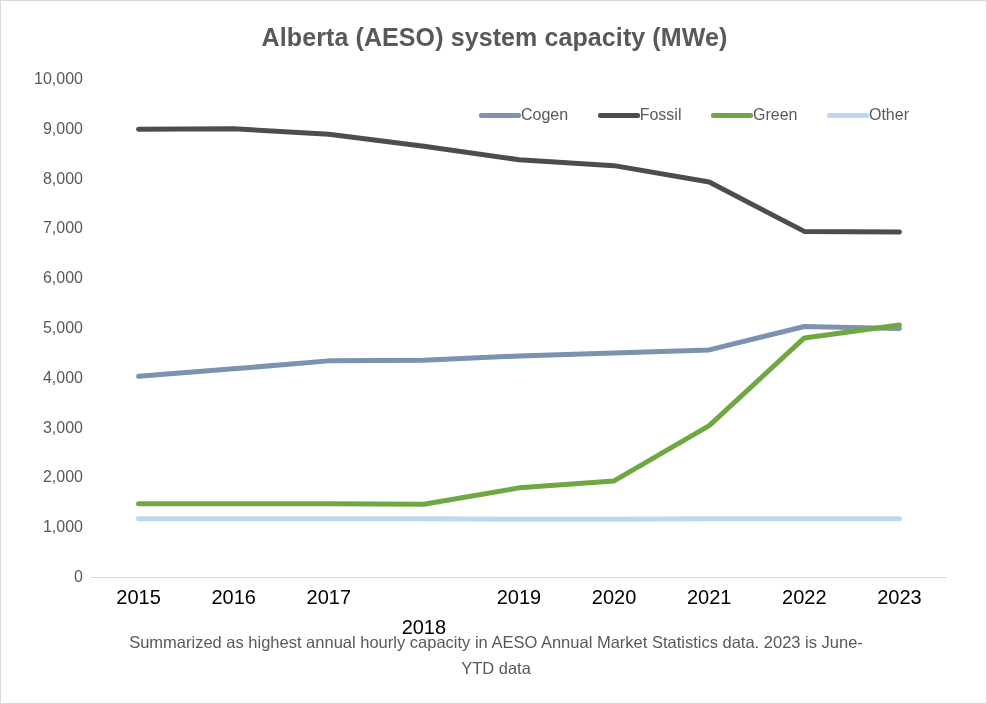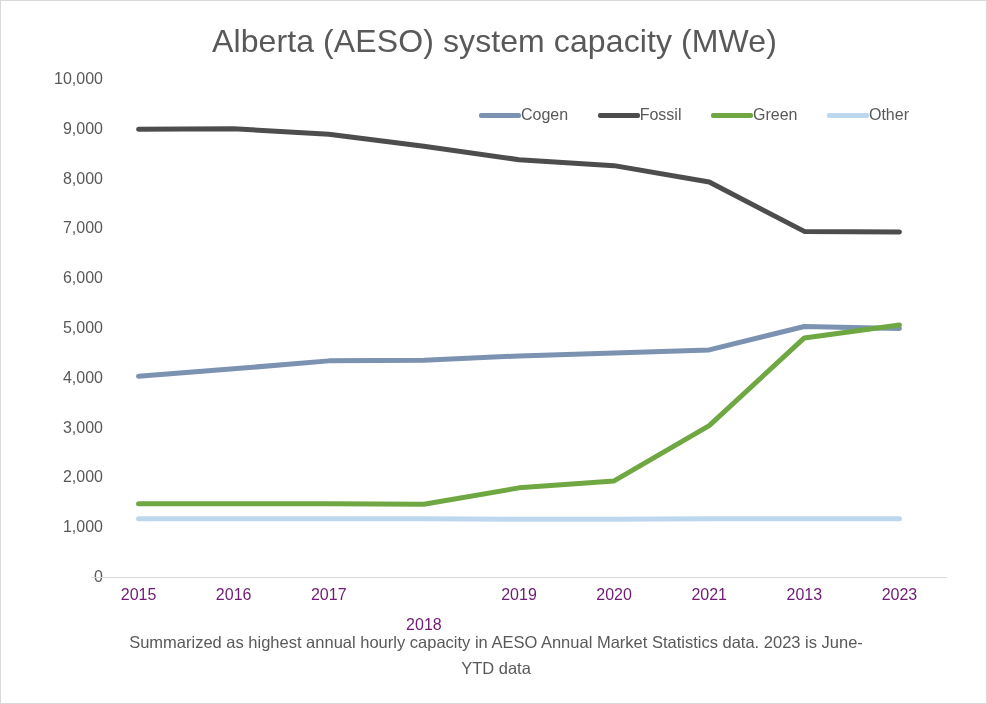--- a/index.html
+++ b/index.html
@@ -18,24 +18,24 @@
     background: #ffffff;
     border: 1px solid #d9d9d9;
     overflow: hidden;
   }
   #chart-title {
     position: absolute;
     left: 0;
     top: 22px;
     width: 987px;
     text-align: center;
-    font-size: 32px;
+    font-size: 25px;
     color: #595959;
     letter-spacing: 0.1px;
-    font-weight: 400;
+    font-weight: 700;
   }
   
   #legend {
     position: absolute;
     left: 478px;
     top: 103px;
     width: 430px;
     height: 22px;
     display: flex;
     align-items: center;
@@ -87,34 +87,33 @@
     font-size: 16px;
     color: #595959;
     transform: translateY(-50%);
   }
   #y-axis {
     position: absolute;
     left: 0;
     top: 0;
     width: 82px;
     height: 544px;
-    padding-left: 20px;
   }
   #x-axis {
     position: absolute;
     left: 90px;
     top: 585px;
     width: 856px;
     height: 24px;
   }
   .x-tick {
     position: absolute;
     top: 0;
-    font-size: 16px;
-    color: #701a75;
+    font-size: 20px;
+    color: #000000;
     transform: translateX(-50%);
     white-space: nowrap;
   }
   
   #caption {
     position: absolute;
     left: 120px;
     top: 628px;
     width: 750px;
     text-align: center;
@@ -175,19 +174,19 @@
   <div id="x-axis-line"></div>
 
   <div id="x-axis">
       <div class="x-tick" style="left: 47.5556px;">2015</div>
       <div class="x-tick" style="left: 142.667px;">2016</div>
       <div class="x-tick" style="left: 237.778px;">2017</div>
       <div class="x-tick" style="left: 332.889px; margin-top: 30px;">2018</div>
       <div class="x-tick" style="left: 428px;">2019</div>
       <div class="x-tick" style="left: 523.111px;">2020</div>
       <div class="x-tick" style="left: 618.222px;">2021</div>
-      <div class="x-tick" style="left: 713.333px;">2013</div>
+      <div class="x-tick" style="left: 713.333px;">2022</div>
       <div class="x-tick" style="left: 808.444px;">2023</div>
     </div>
 
   <div id="caption">Summarized as highest annual hourly capacity in AESO Annual Market Statistics data. 2023 is June-YTD data</div>
 
 </div>
 
 </body></html>

